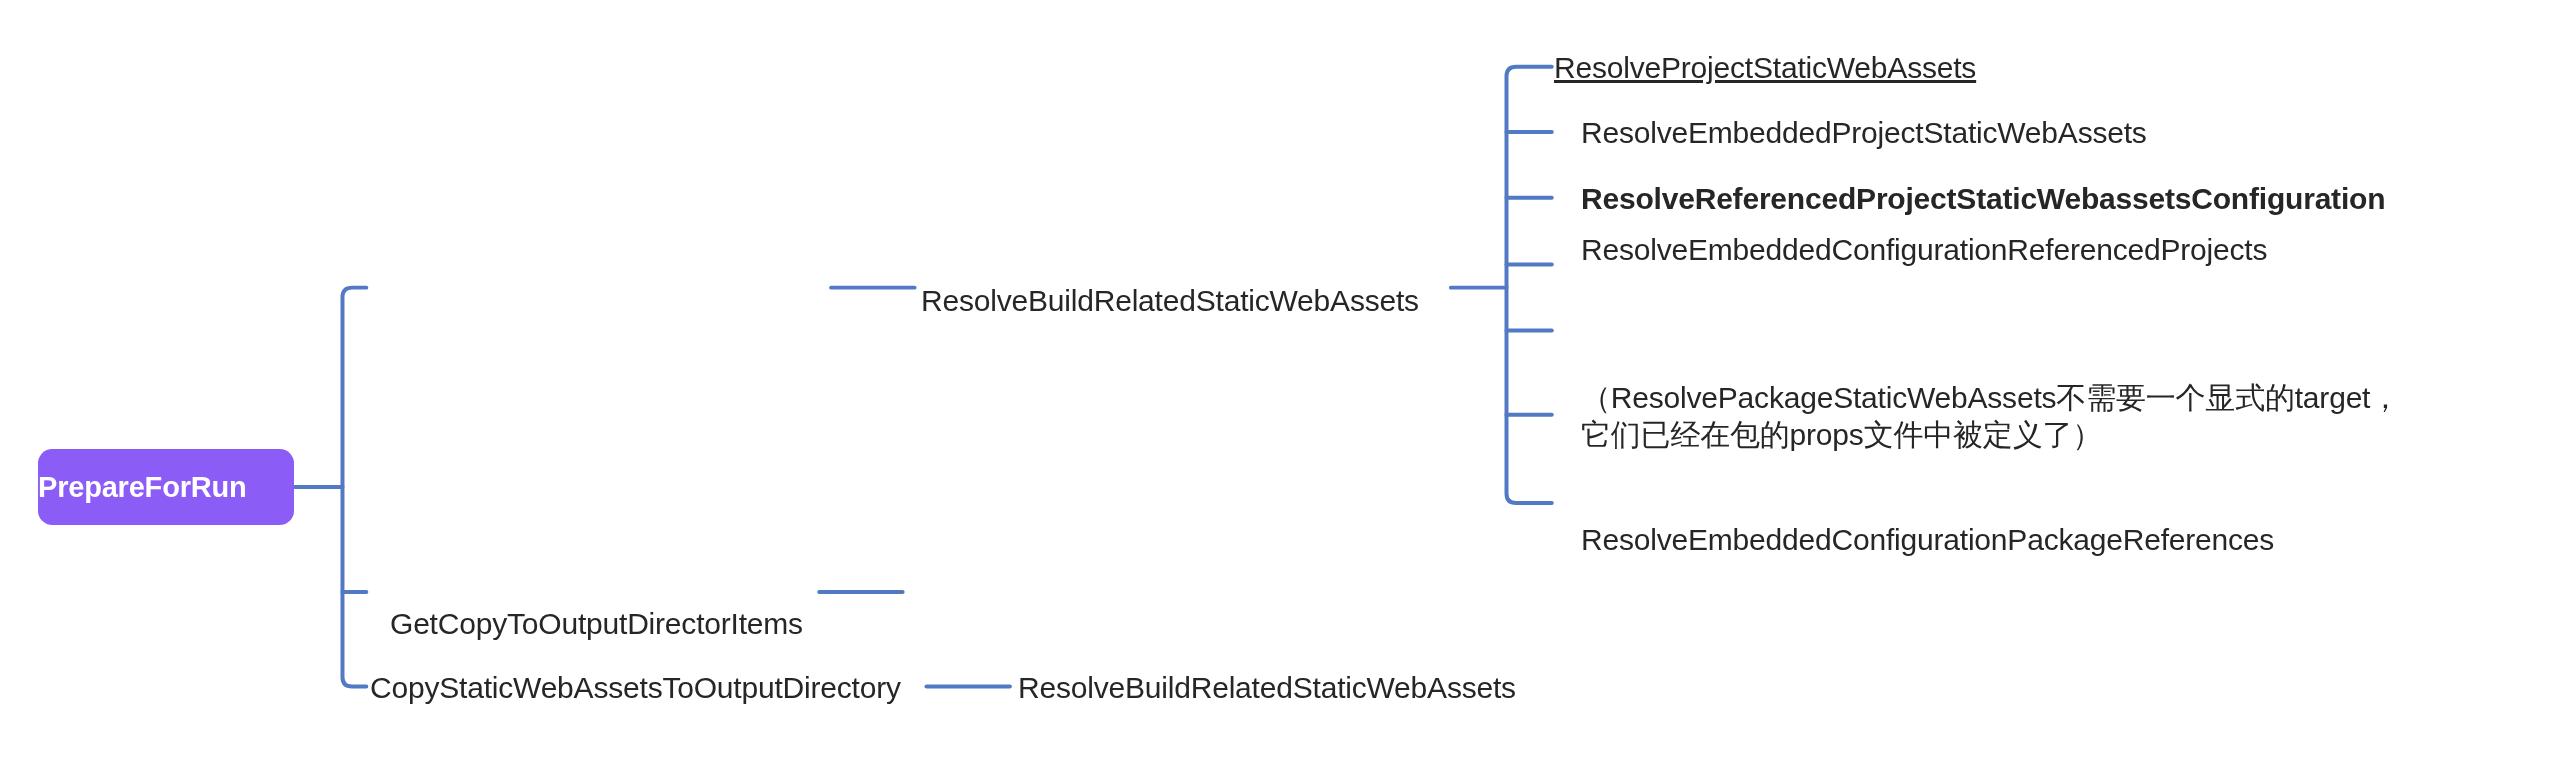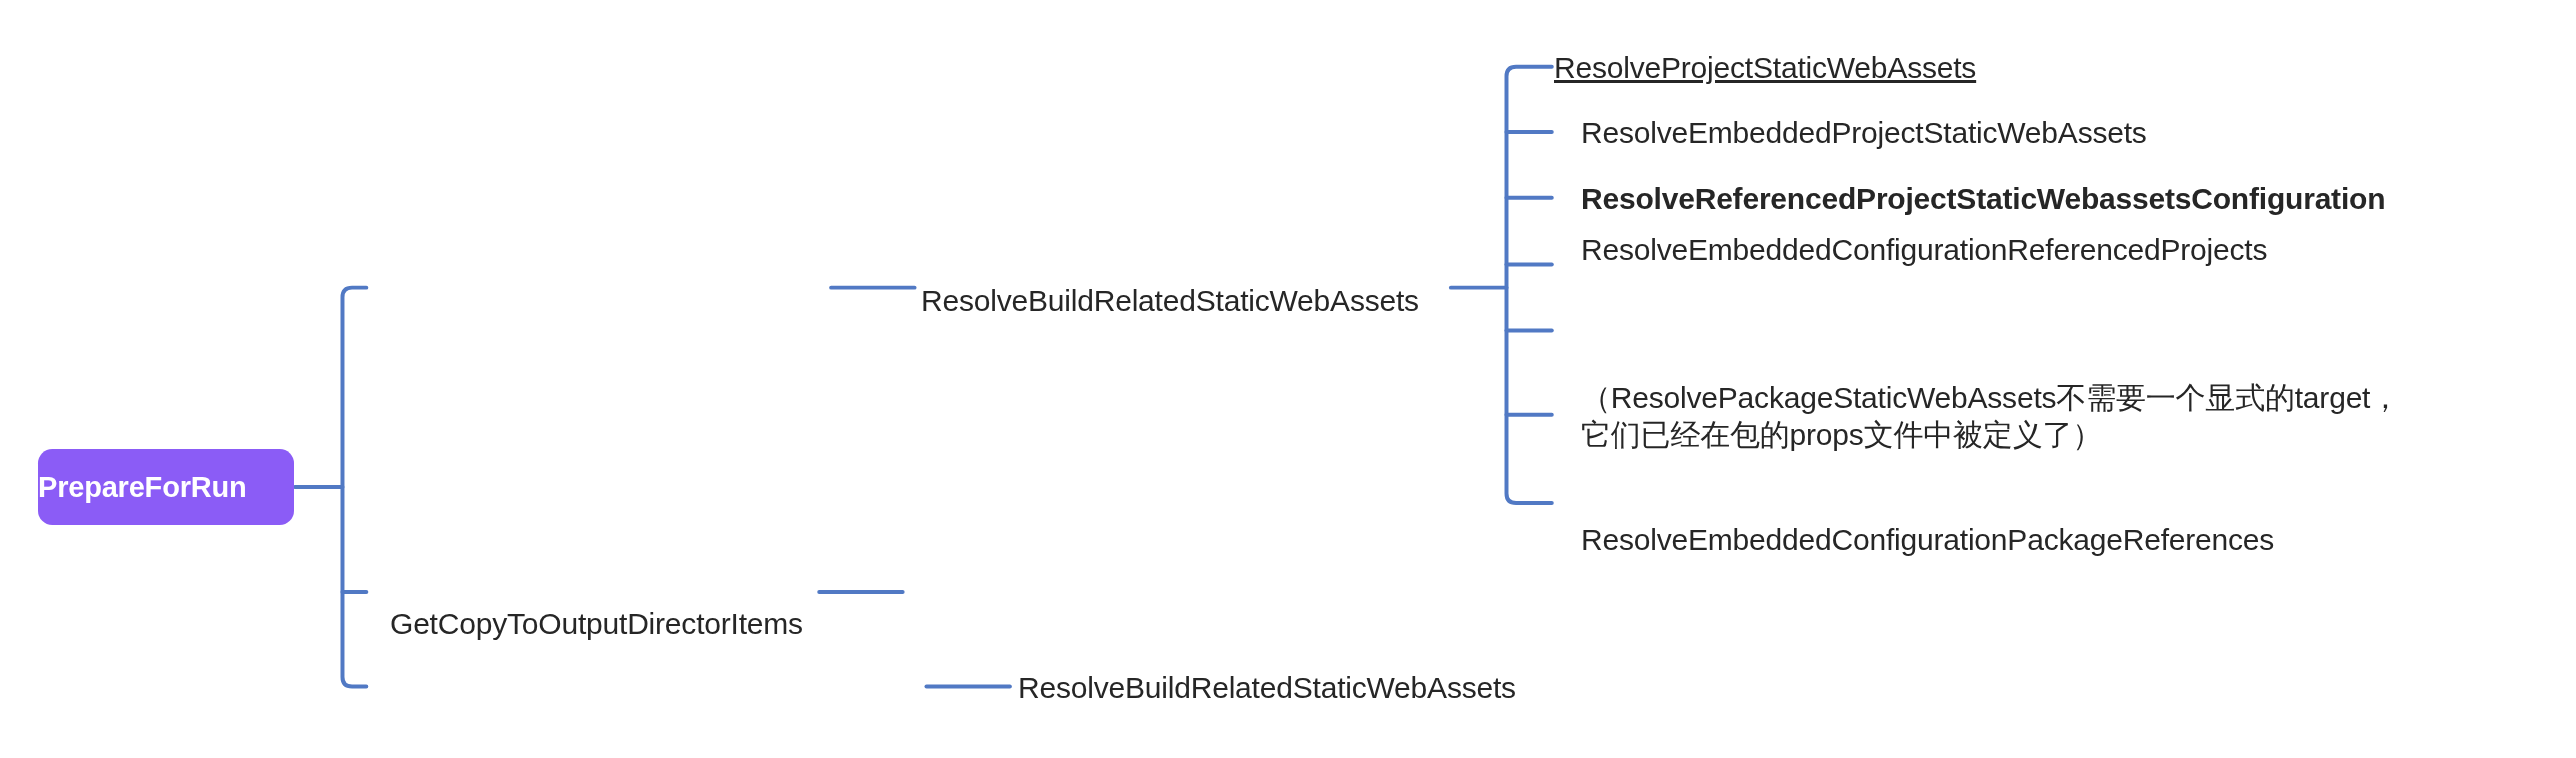--- a/index.html
+++ b/index.html
@@ -90,20 +90,21 @@
     </g>
   </svg>
 
   <div class="root-node">
     <span class="root-text">PrepareForRun</span>
   </div>
 
 
   <div class="node-label" style="left:390px; top:575px;margin-top:30px;">GetCopyToOutputDirectorItems</div>
 
+  <div class="node-label" style="left:370px; top:669px;">CopyStaticWebAssetsToOutputDirectory</div>
 
   <div class="node-label" style="left:921px; top:270px;margin-top:12px;">ResolveBuildRelatedStaticWebAssets</div>
 
 
   <div class="node-label" style="left:1018px; top:669px;">ResolveBuildRelatedStaticWebAssets</div>
 
   <div class="node-label" style="left:1554px; top:49px;text-decoration:underline;">ResolveProjectStaticWebAssets</div>
 
   <div class="node-label" style="left:1581px; top:114px;">ResolveEmbeddedProjectStaticWebAssets</div>
 

